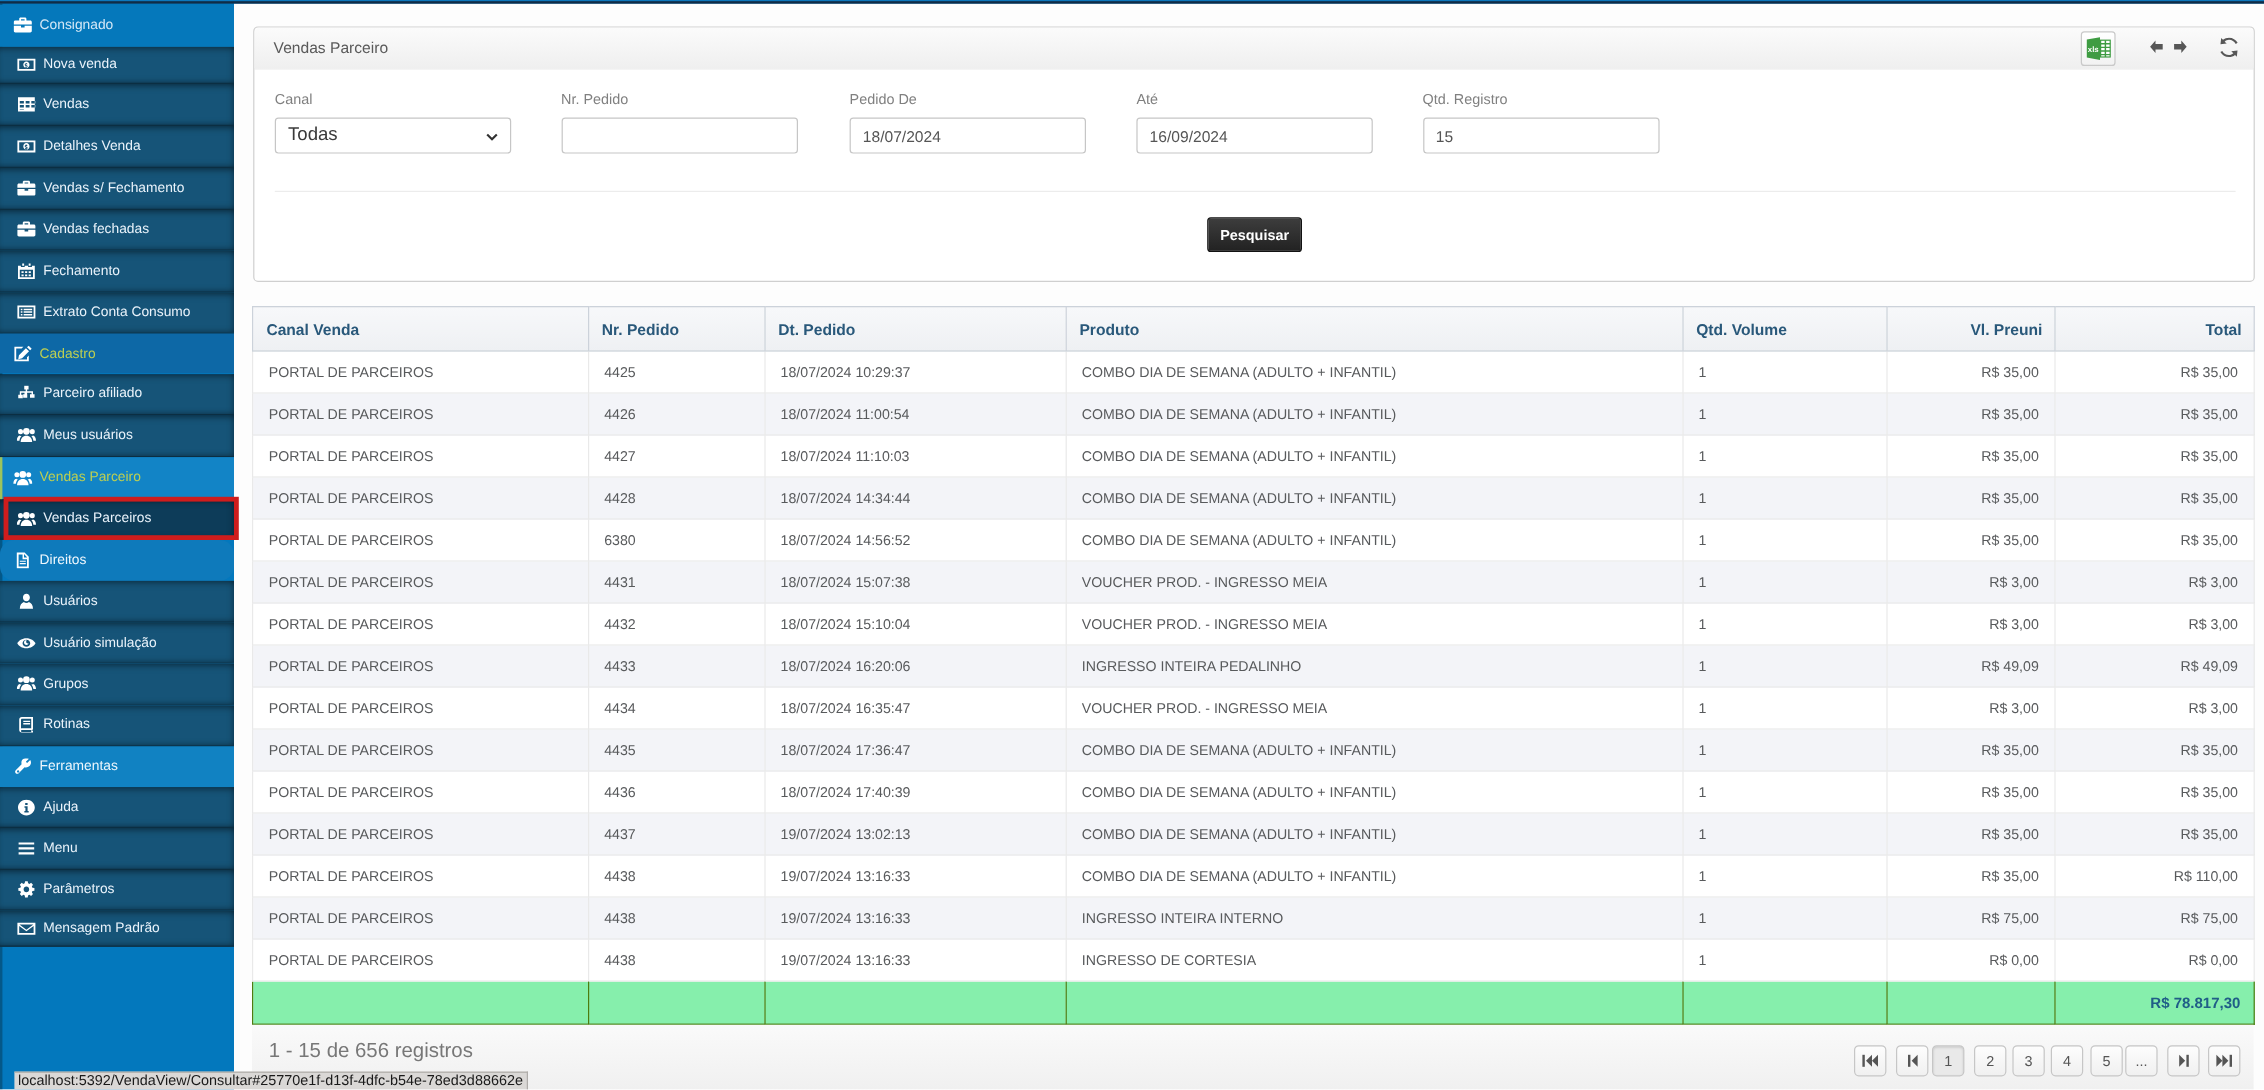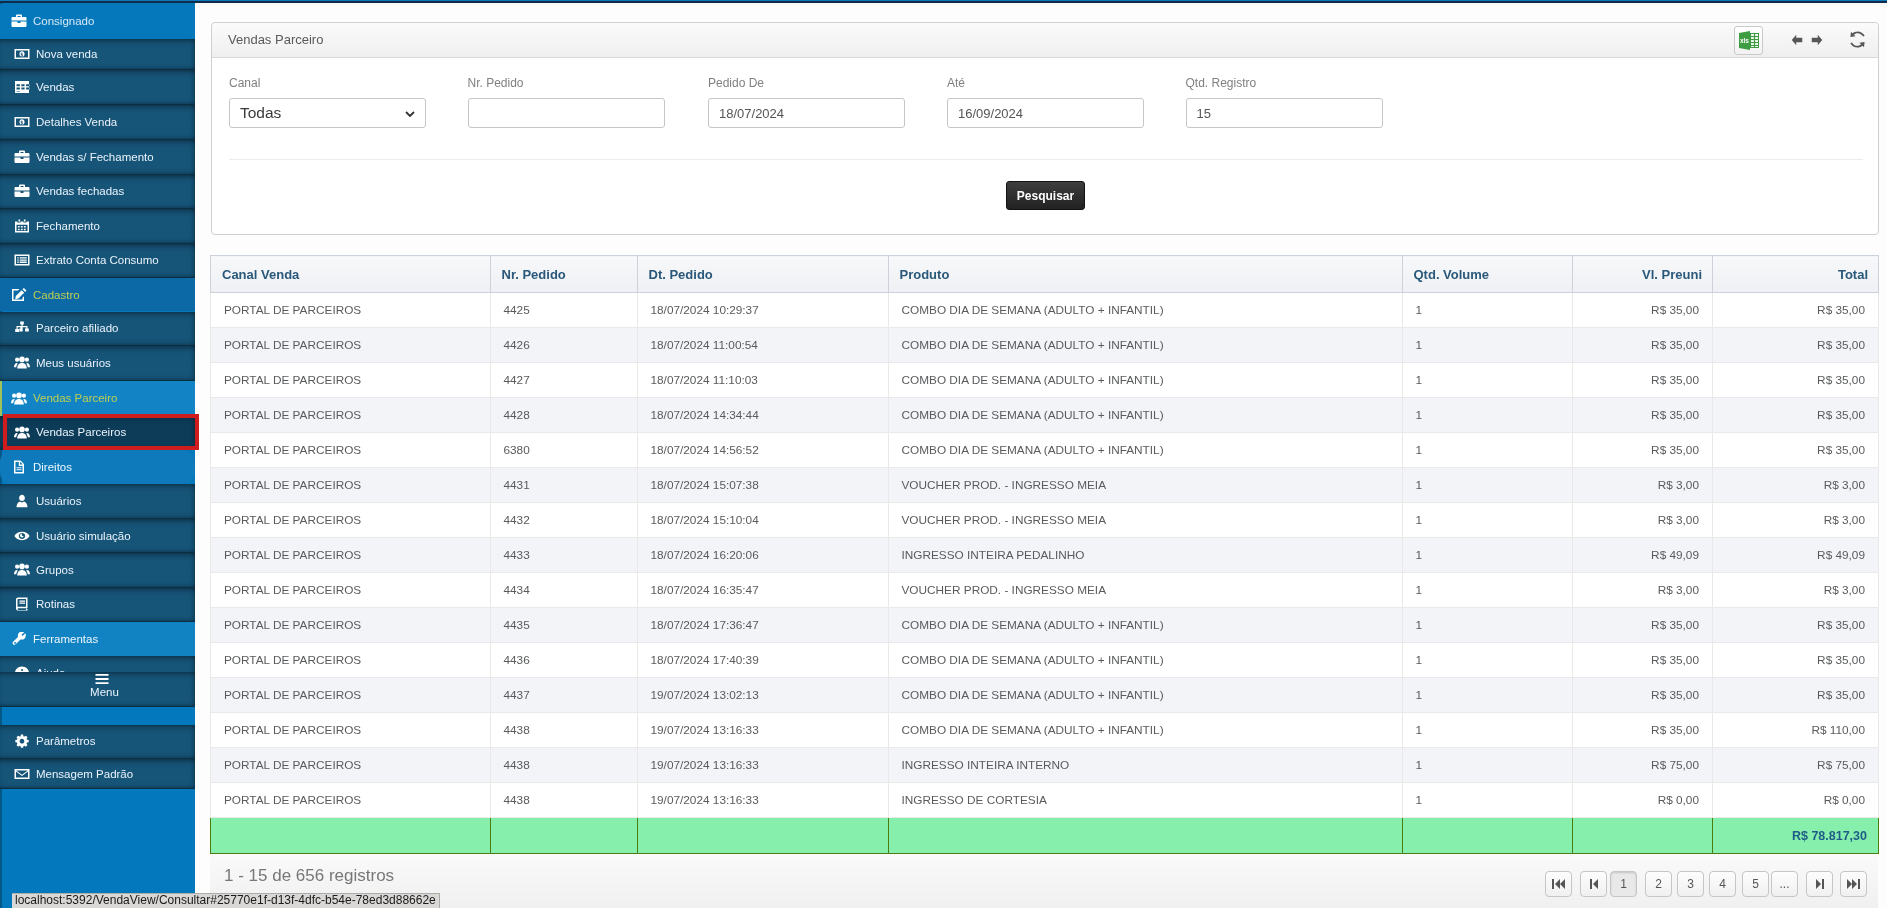--- a/index.html
+++ b/index.html
@@ -239,21 +239,21 @@
         <span>Ferramentas</span>
       </div>
 <div class="srow itm" style="top:656px;height:34.0px;">
         <span class="ic">
           <svg width="16" height="14" viewBox="0 0 16 14">
             <path fill="currentColor" d="M8 .5C11.9.5 15 3.4 15 7s-3.1 6.5-7 6.5S1 10.6 1 7 4.1.5 8 .5zM7 3.2v1.6h2V3.2H7zm-.6 2.7v1.3h.8v2.6h-.9v1.3h3.6V9.8h-.9V5.9H6.4z"></path>
           </svg>
         </span>
         <span>Ajuda</span>
       </div>
-<div class="srow itm" style="top:672px;height:34.5px;flex-direction:column;">
+<div class="srow itm" style="top:690px;height:34.5px;">
         <span class="ic">
           <svg width="16" height="14" viewBox="0 0 16 14">
             <path fill="currentColor" d="M1.5 2h13v1.8h-13V2zm0 4.1h13v1.8h-13V6.1zm0 4.1h13V12h-13v-1.8z"></path>
           </svg>
         </span>
         <span>Menu</span>
       </div>
 <div class="srow itm" style="top:724.5px;height:34.5px;">
         <span class="ic">
           <svg width="16" height="15" viewBox="0 0 16 15">

